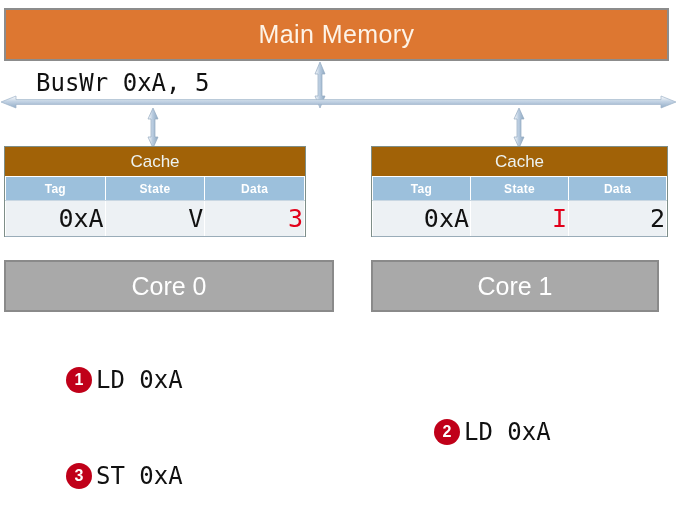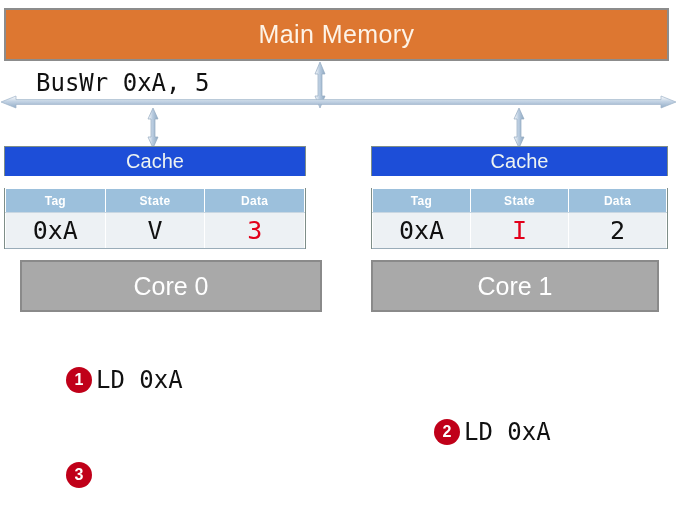--- a/index.html
+++ b/index.html
@@ -65,25 +65,25 @@
   
   .cache-block {
     position: absolute;
     box-sizing: border-box;
   }
   .cache-block.left  { left: 4px;   top: 146px; width: 302px; }
   .cache-block.right { left: 371px; top: 146px; width: 297px; }
 
   .cache-title {
     height: 30px;
-    background: #1d4ed8;
+    background: #a16207;
     border: 1px solid #7E8E88;
     border-bottom: none;
     color: #EDF3F1;
-    font-size: 20px;
+    font-size: 17px;
     display: flex;
     align-items: center;
     justify-content: center;
     box-sizing: border-box;
   }
 
   .cache-table {
     width: 100%;
     border-collapse: collapse;
     table-layout: fixed;
@@ -101,48 +101,47 @@
   }
   .cache-table td {
     background: #EDF1F4;
     height: 33px;
     border-left: 1px solid #FFFFFF;
     border-right: 1px solid #FFFFFF;
     border-bottom: 1px solid #9AACB8;
     font-family: "DejaVu Sans Mono", monospace;
     font-size: 25px;
     color: #111111;
-    text-align: center;
+    text-align: right;
     vertical-align: middle;
   }
   .cache-table td.state-invalid,
   .cache-table td.data-changed {
     color: #E2001A;
   }
   .cache-table-wrap {
     border-left: 1px solid #7E8E88;
     border-right: 1px solid #7E8E88;
     box-sizing: border-box;
-    margin-top: 12px;
   }
 
   
   .core-box {
     position: absolute;
     height: 52px;
     box-sizing: border-box;
     background: #A9A9A9;
     border: 2px solid #8A8A8A;
     display: flex;
     align-items: center;
     justify-content: center;
     color: #FFFFFF;
     font-size: 25px;
   }
-  .core-box.left  { left: 20px;   top: 260px; width: 302px; }
+  .core-box.left  { left: 4px;   top: 260px; width: 330px; }
   .core-box.right { left: 371px; top: 260px; width: 288px; }
 
   
   .instruction {
     position: absolute;
     display: flex;
     align-items: center;
   }
   .badge {
     width: 26px;
@@ -266,13 +265,14 @@
 <div class="instruction i1">
   <span class="badge">1</span>
   <span class="instr-text">LD 0xA</span>
 </div>
 <div class="instruction i2">
   <span class="badge">2</span>
   <span class="instr-text">LD 0xA</span>
 </div>
 <div class="instruction i3">
   <span class="badge">3</span>
+  <span class="instr-text">ST 0xA</span>
 </div>
 
 </body></html>

